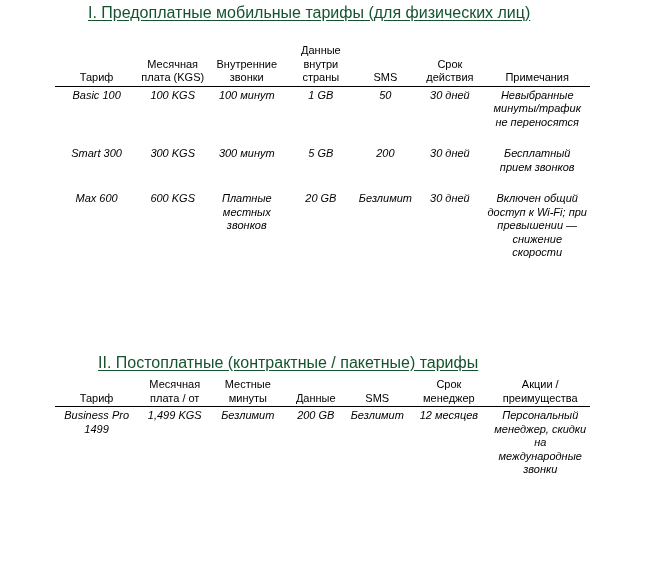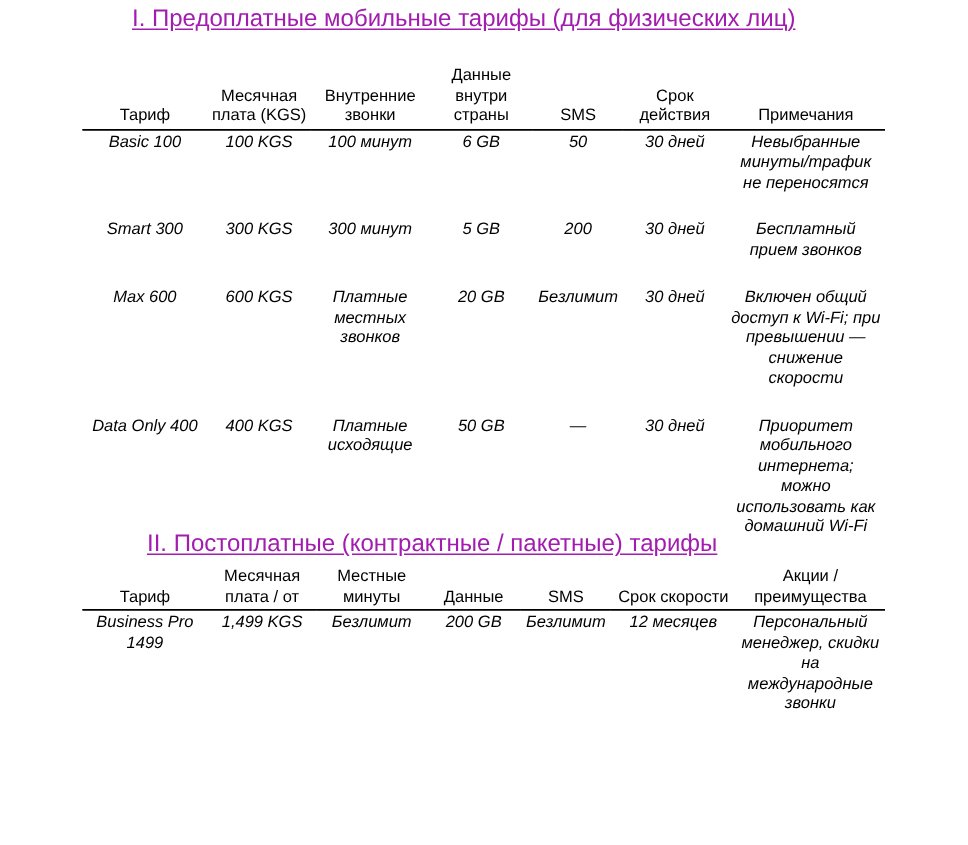--- a/index.html
+++ b/index.html
@@ -16,21 +16,21 @@
     position: relative;
   }
   .page {
     position: relative;
     width: 645px;
     height: 563px;
   }
 
   
   .section-heading {
-    color: #a21caf;
+    color: #14532d;
     font-family: "Liberation Sans", sans-serif;
     font-size: 16px;
     font-weight: normal;
     line-height: 20px;
     margin: 0;
     padding: 0;
     text-decoration: underline;
     text-underline-offset: 2px;
   }
   #heading-1 {
@@ -128,21 +128,21 @@
         <th class="col-sms">SMS</th>
         <th class="col-term">Срок действия</th>
         <th class="col-notes">Примечания</th>
       </tr>
     </thead>
     <tbody>
       <tr class="r1">
         <td class="col-name">Basic 100</td>
         <td class="col-fee">100 KGS</td>
         <td class="col-minutes">100 минут</td>
-        <td class="col-data">6 GB</td>
+        <td class="col-data">1 GB</td>
         <td class="col-sms">50</td>
         <td class="col-term">30 дней</td>
         <td class="col-notes">Невыбранные минуты/трафик не переносятся</td>
       </tr>
       <tr class="r2">
         <td class="col-name">Smart 300</td>
         <td class="col-fee">300 KGS</td>
         <td class="col-minutes">300 минут</td>
         <td class="col-data">5 GB</td>
         <td class="col-sms">200</td>
@@ -151,43 +151,34 @@
       </tr>
       <tr class="r3">
         <td class="col-name">Max 600</td>
         <td class="col-fee">600 KGS</td>
         <td class="col-minutes">Платные местных звонков</td>
         <td class="col-data">20 GB</td>
         <td class="col-sms">Безлимит</td>
         <td class="col-term">30 дней</td>
         <td class="col-notes">Включен общий доступ к Wi-Fi; при превышении — снижение скорости</td>
       </tr>
-      <tr class="r4">
-        <td class="col-name">Data Only 400</td>
-        <td class="col-fee">400 KGS</td>
-        <td class="col-minutes">Платные исходящие</td>
-        <td class="col-data">50 GB</td>
-        <td class="col-sms">—</td>
-        <td class="col-term">30 дней</td>
-        <td class="col-notes">Приоритет мобильного интернета; можно использовать как домашний Wi-Fi</td>
-      </tr>
     </tbody>
   </table>
 
   <h2 id="heading-2" class="section-heading">II. Постоплатные (контрактные / пакетные) тарифы</h2>
 
   <table id="table-2" class="tariff-table">
     <thead>
       <tr>
         <th class="col-name">Тариф</th>
         <th class="col-fee">Месячная плата / от</th>
         <th class="col-minutes">Местные минуты</th>
         <th class="col-data">Данные</th>
         <th class="col-sms">SMS</th>
-        <th class="col-term">Срок скорости</th>
+        <th class="col-term">Срок менеджер</th>
         <th class="col-notes">Акции / преимущества</th>
       </tr>
     </thead>
     <tbody>
       <tr class="r2">
         <td class="col-name">Business Pro 1499</td>
         <td class="col-fee">1,499 KGS</td>
         <td class="col-minutes">Безлимит</td>
         <td class="col-data">200 GB</td>
         <td class="col-sms">Безлимит</td>

